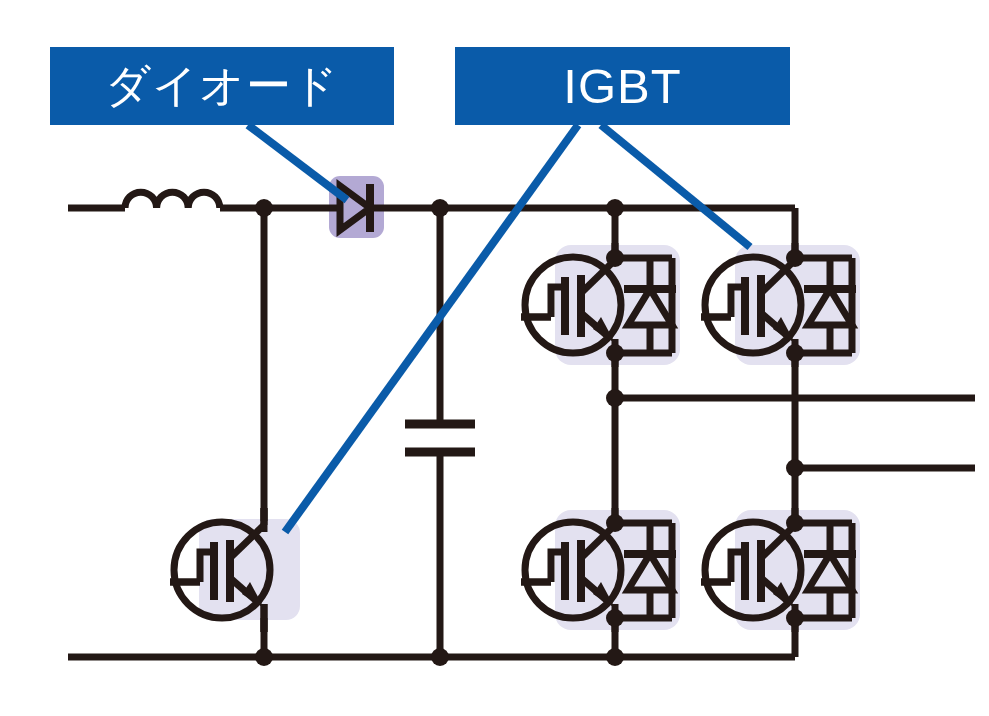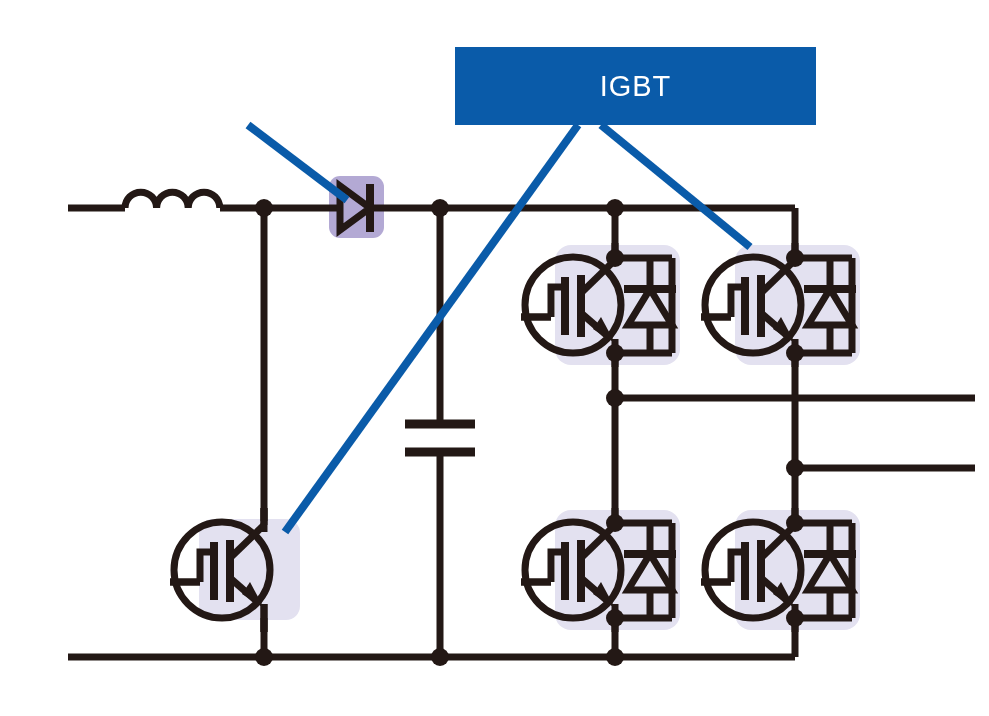--- a/index.html
+++ b/index.html
@@ -3,21 +3,21 @@
 <meta charset="utf-8">
 <style>
   html,body{margin:0;padding:0;background:#ffffff;}
   body{width:989px;height:716px;overflow:hidden;
        font-family:"Liberation Sans","DejaVu Sans",sans-serif;}
   #stage{position:relative;width:989px;height:716px;background:#fff;}
   #circuit{position:absolute;left:0;top:0;width:989px;height:716px;}
   .label-box{position:absolute;display:flex;align-items:center;justify-content:center;
              color:#ffffff;font-weight:400;letter-spacing:1px;white-space:nowrap;}
   #label-diode{left:50px;top:47px;width:344px;height:78px;font-size:45px;}
-  #label-igbt{left:455px;top:47px;width:361px;height:78px;font-size:29px;}
+  #label-igbt{left:455px;top:47px;width:335px;height:78px;font-size:49px;}
 </style>
 </head>
 <body>
 
 <div id="stage" style="background: rgb(255, 255, 255);">
 
   <svg id="circuit" viewBox="0 0 989 716">
     <defs>
       <g id="sym-igbt-core">
         <circle cx="0" cy="0" r="48" fill="none" stroke="#231815" stroke-width="7"></circle>
@@ -146,18 +146,21 @@
       <circle cx="615" cy="657" r="9"></circle>
     </g>
 
     <g stroke="#0a5ba9" stroke-width="8" stroke-linecap="butt">
       <line x1="248" y1="125" x2="347" y2="200"></line>
       <line x1="578" y1="125" x2="285" y2="532"></line>
       <line x1="601" y1="125" x2="750" y2="247"></line>
     </g>
   </svg>
 
+  <div class="label-box" id="label-diode" style="background: rgb(10, 91, 169);">
+    <span>ダイオード</span>
+  </div>
 
   <div class="label-box" id="label-igbt" style="background: rgb(10, 91, 169);">
     <span>IGBT</span>
   </div>
 
 </div>
 
 </body></html>

